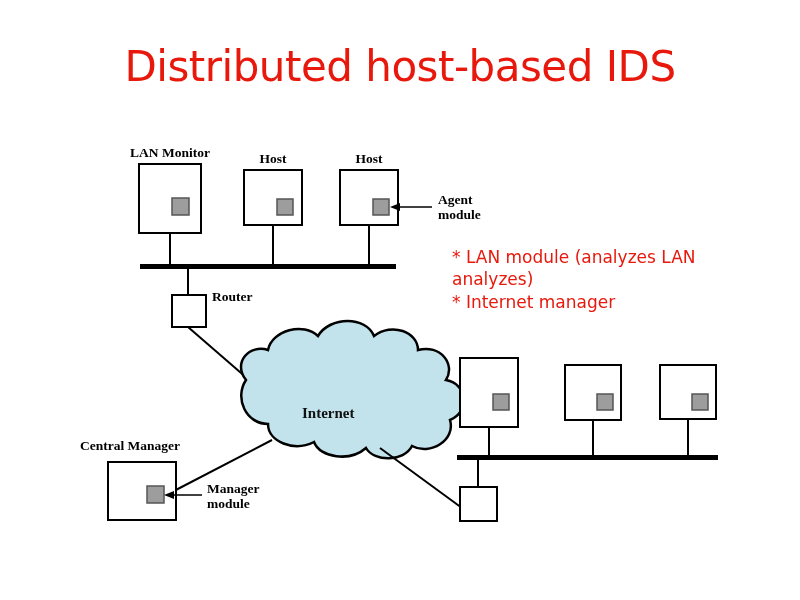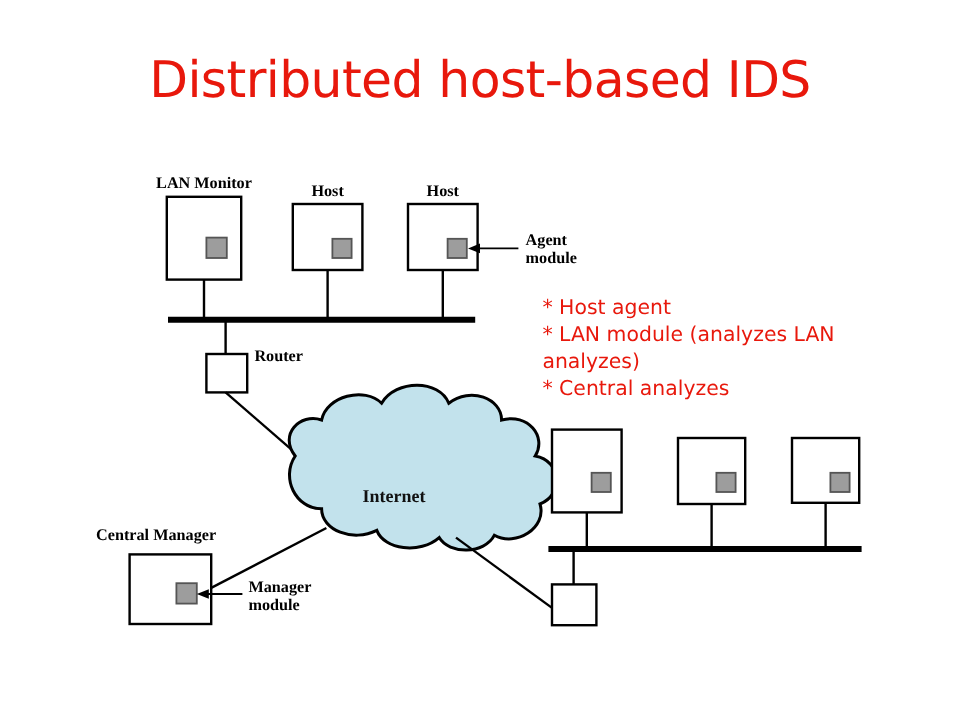--- a/index.html
+++ b/index.html
@@ -176,19 +176,18 @@
     <rect class="dg-box" x="660" y="365" width="56" height="54"></rect>
     <rect class="dg-module" x="692" y="394" width="16" height="16"></rect>
     <line class="dg-drop" x1="688" y1="419" x2="688" y2="457"></line>
 
     <line class="dg-drop" x1="478" y1="457" x2="478" y2="487"></line>
     <rect class="dg-box" x="460" y="487" width="37" height="34"></rect>
 
   </svg>
 
   <div id="bullet-list">
-    <div class="bullet-item">* Host agent</div>
     <div class="bullet-item">* LAN module (analyzes LAN</div>
     <div class="bullet-item">analyzes)</div>
-    <div class="bullet-item">* Central analyzes</div>
+    <div class="bullet-item">* Internet manager</div>
   </div>
 
 </div>
 
 </body></html>

